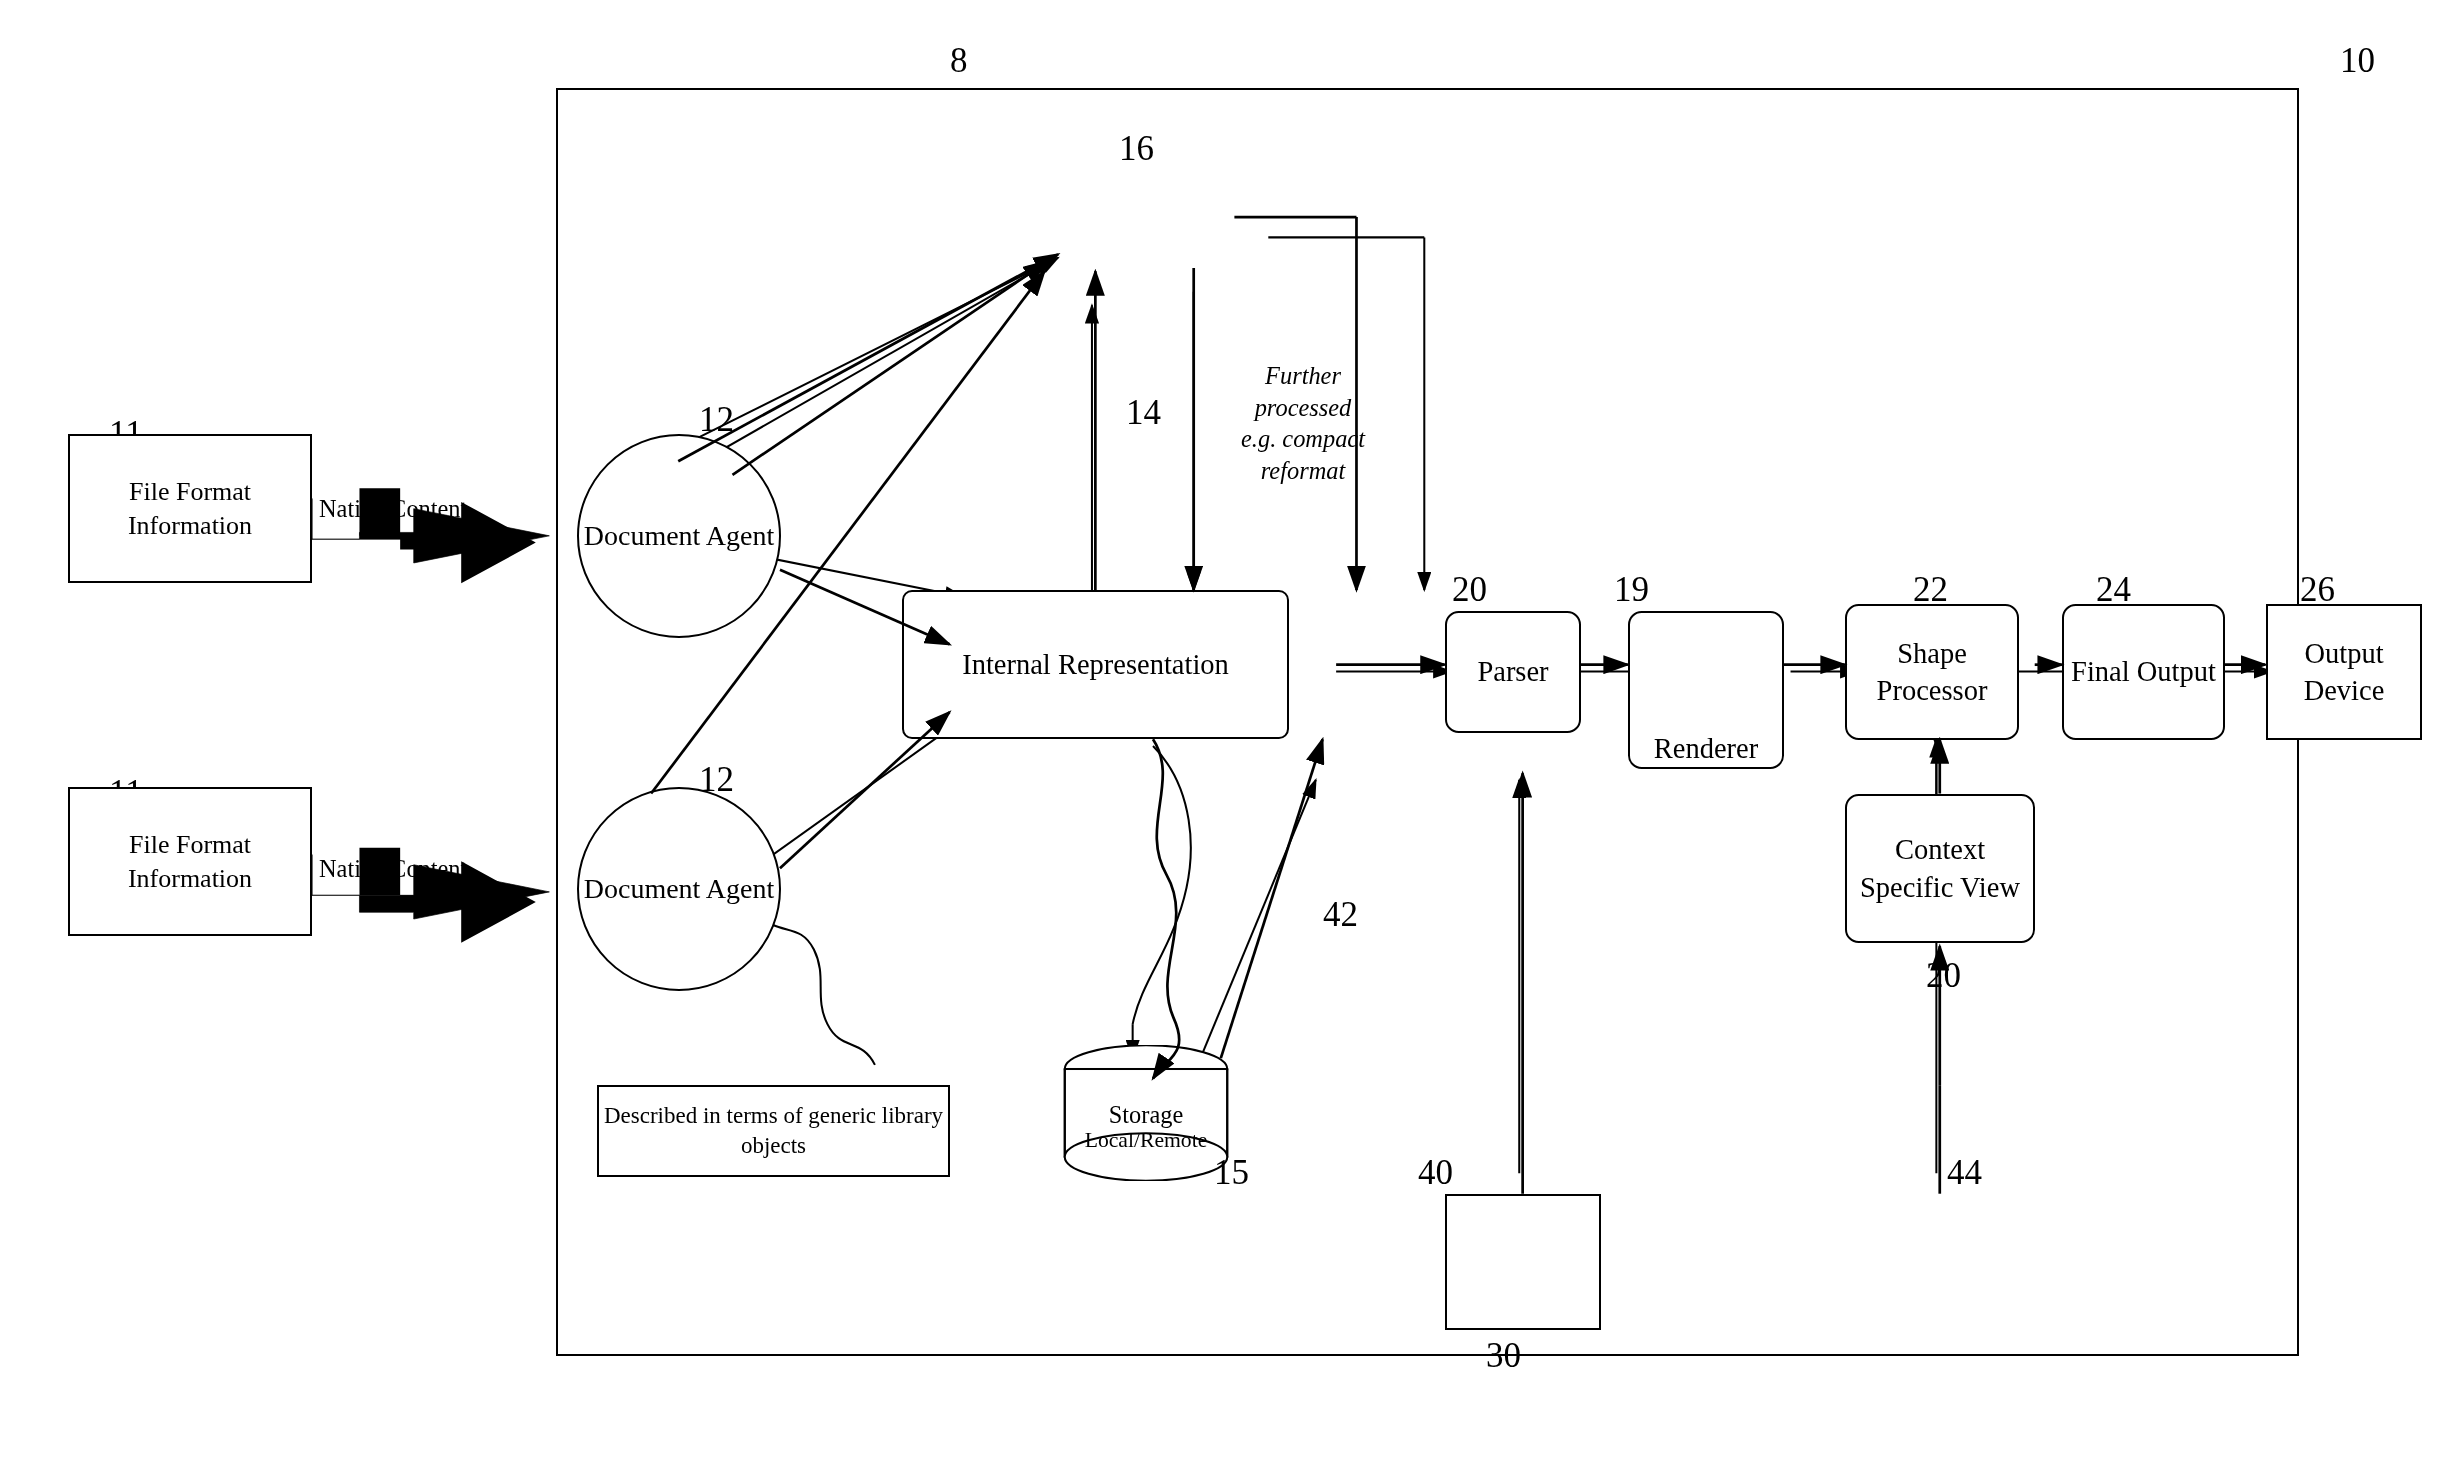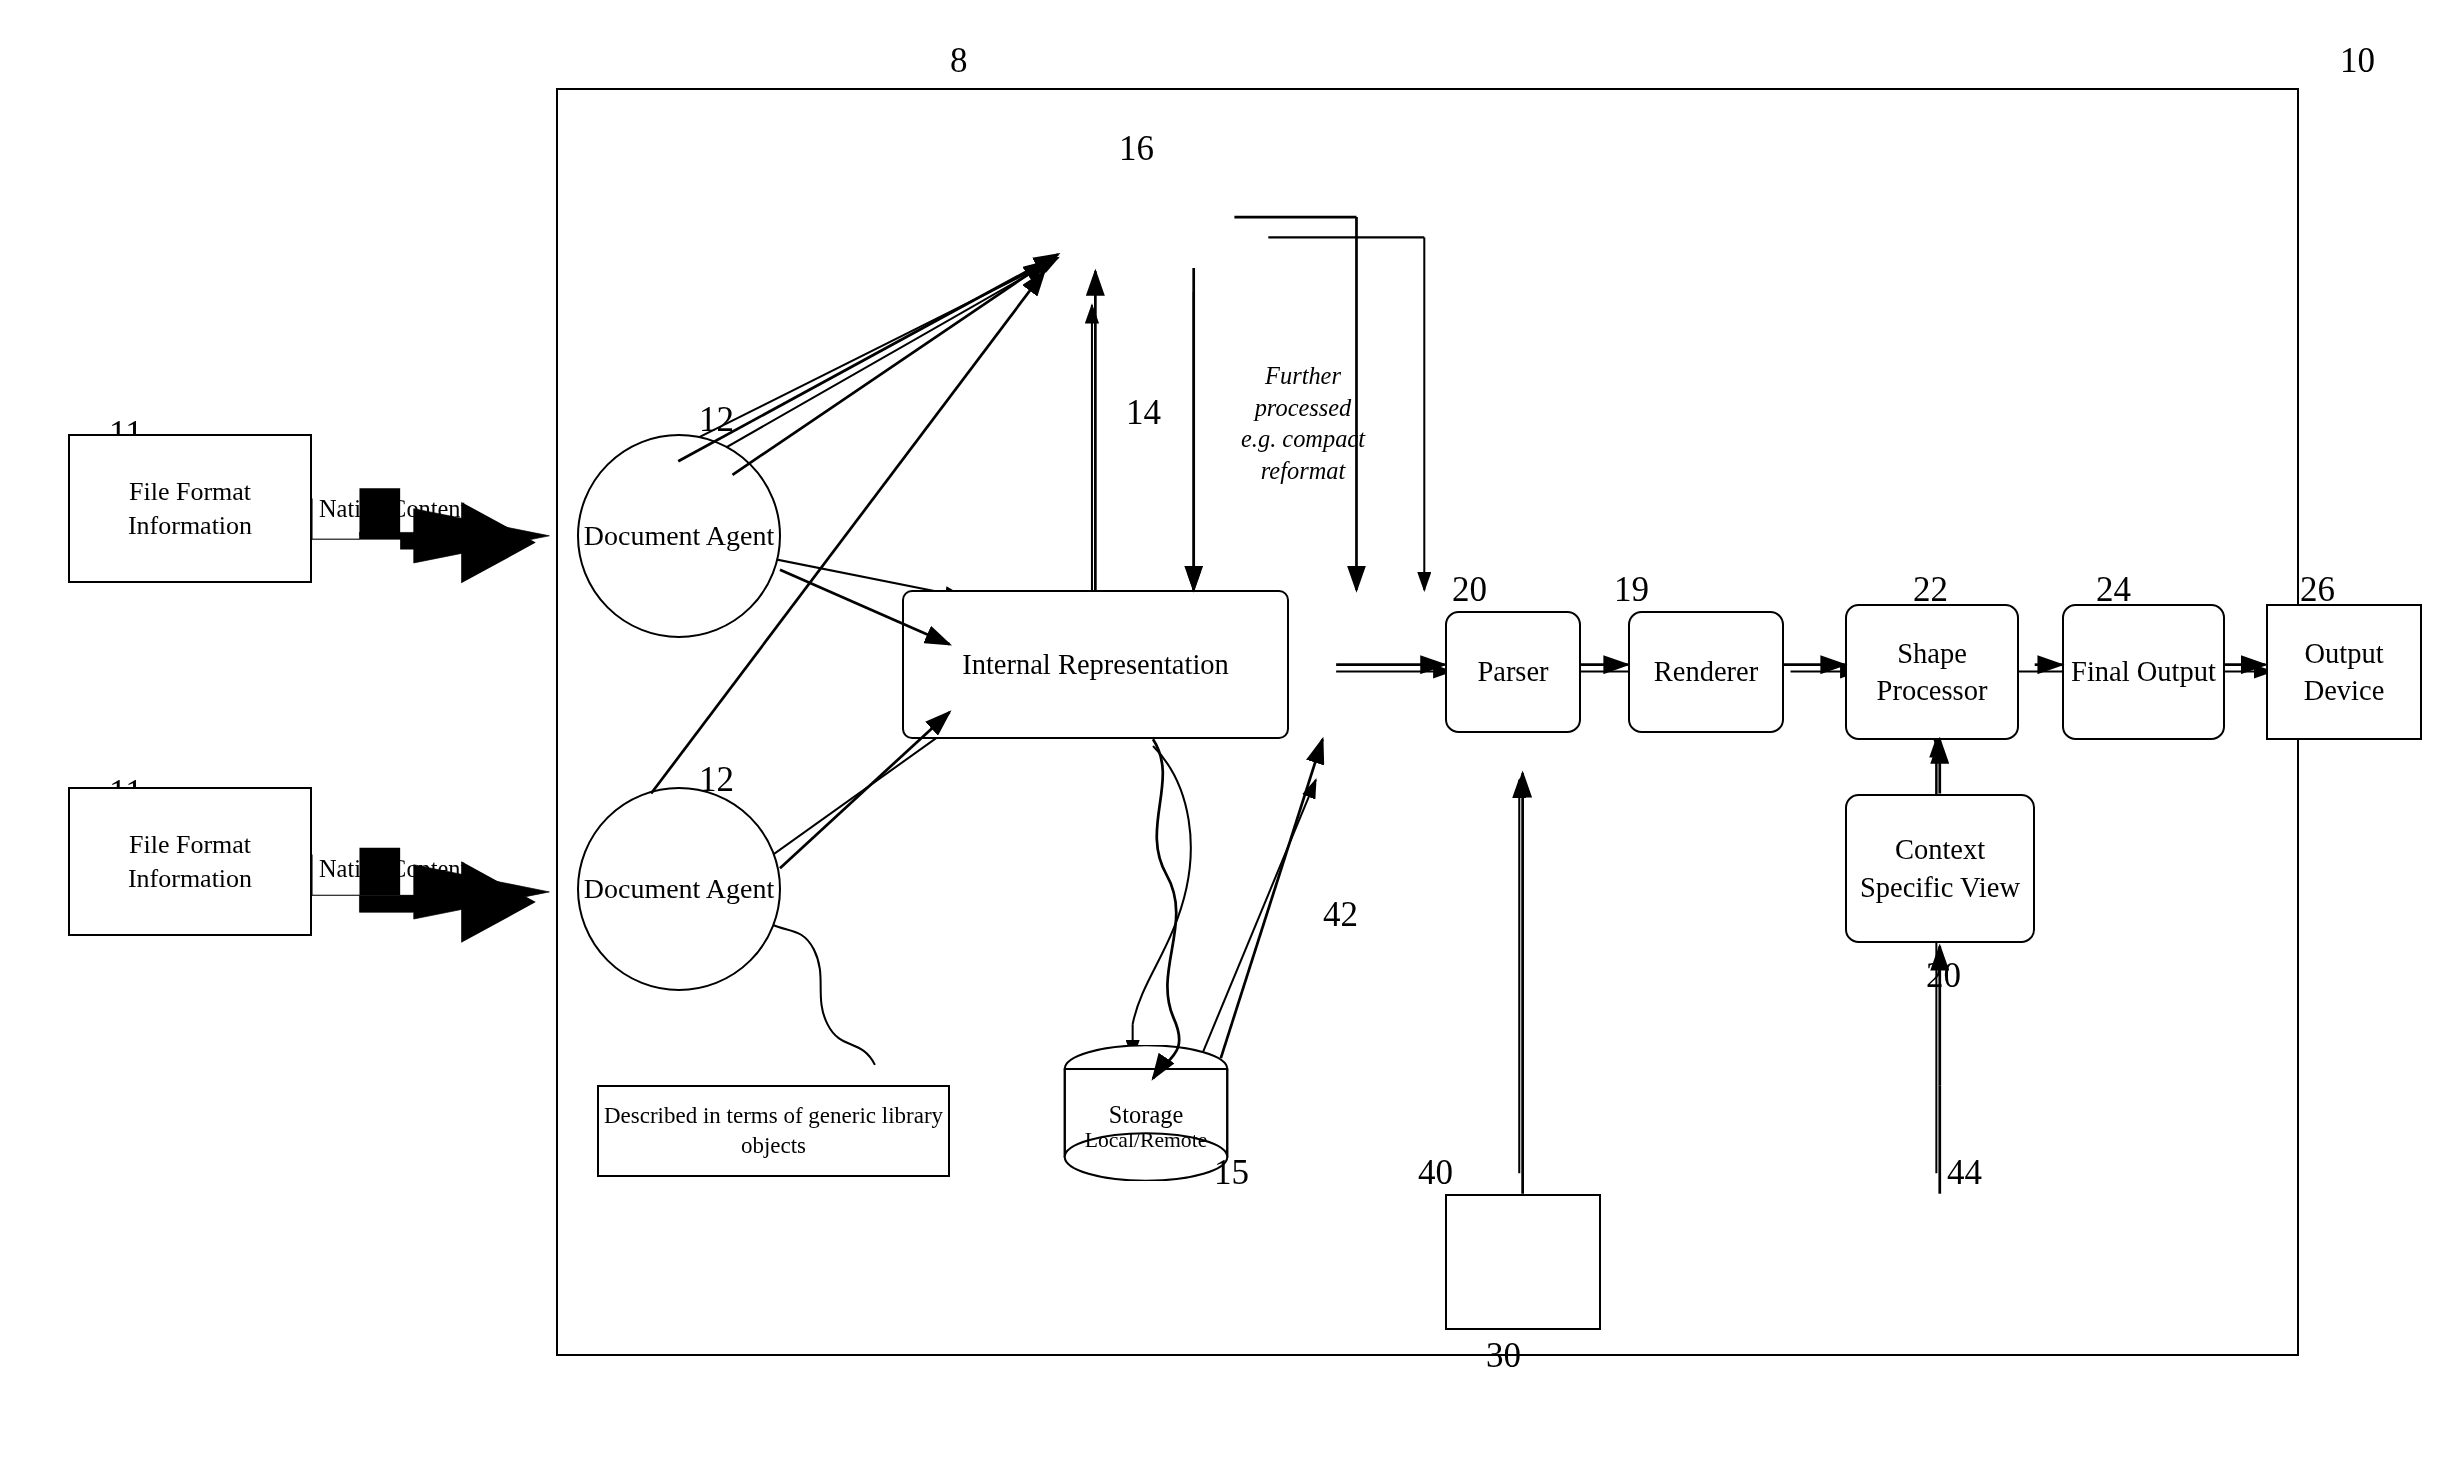--- a/index.html
+++ b/index.html
@@ -191,21 +191,21 @@
   </div>
 
   <div class="label" style="left:1452px; top:570px;">20</div>
 
   <div class="box box-rounded" style="left:1445px; top:611px; width:136px; height:122px;justify-content:center;">
     <span>Parser</span>
   </div>
 
   <div class="label" style="left:1614px; top:570px;">19</div>
 
-  <div class="box box-rounded" style="left:1628px; top:611px; width:156px; height:122px;">
+  <div class="box box-rounded" style="left:1628px; top:611px; width:156px; height:158px;align-items:flex-end;">
     <span>Renderer</span>
   </div>
 
   <div class="label" style="left:1913px; top:570px;">22</div>
 
   <div class="box box-rounded" style="left:1845px; top:604px; width:174px; height:136px;">
     <span>Shape
 Processor</span>
   </div>
 

